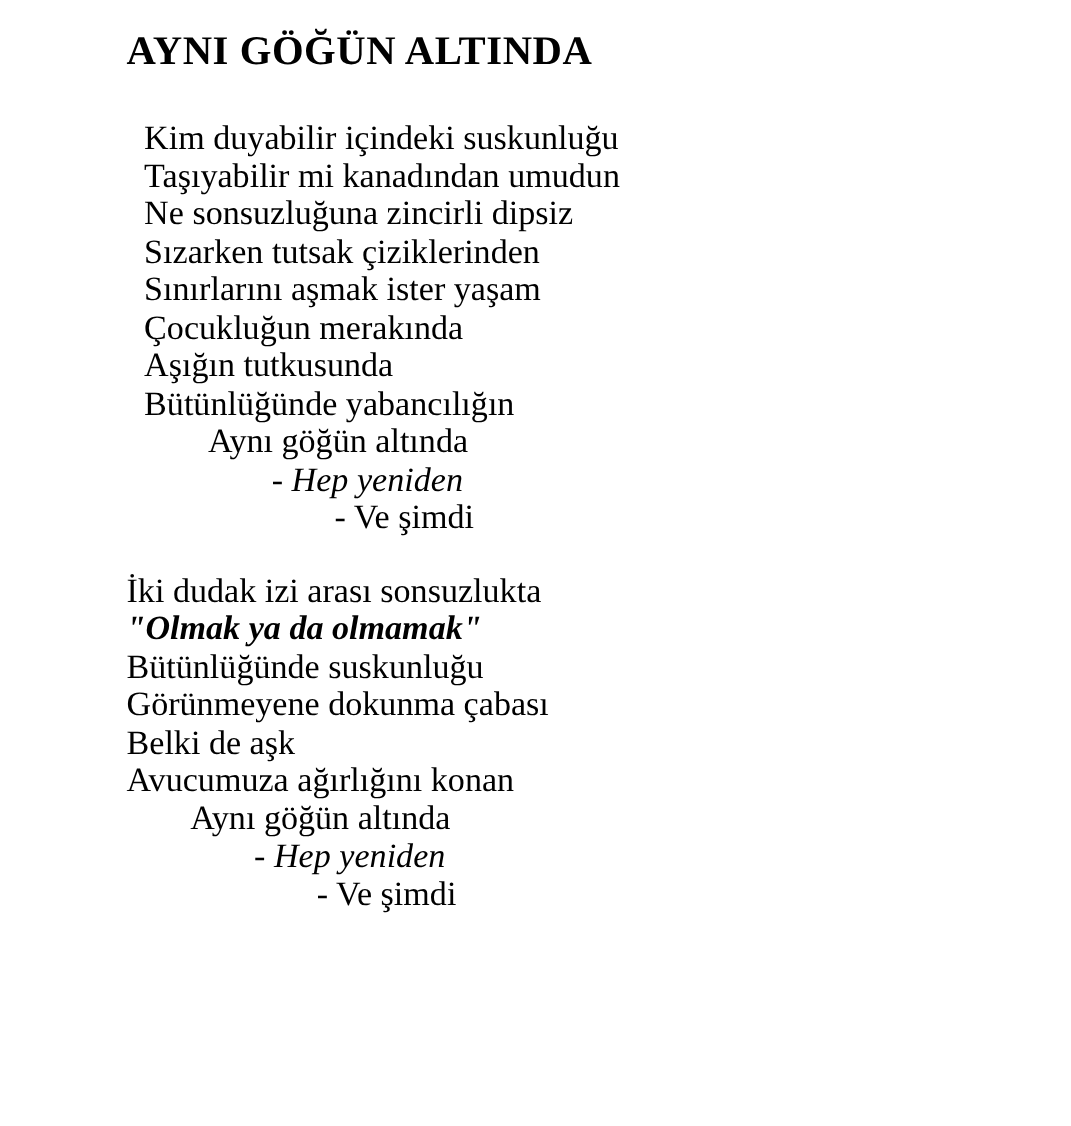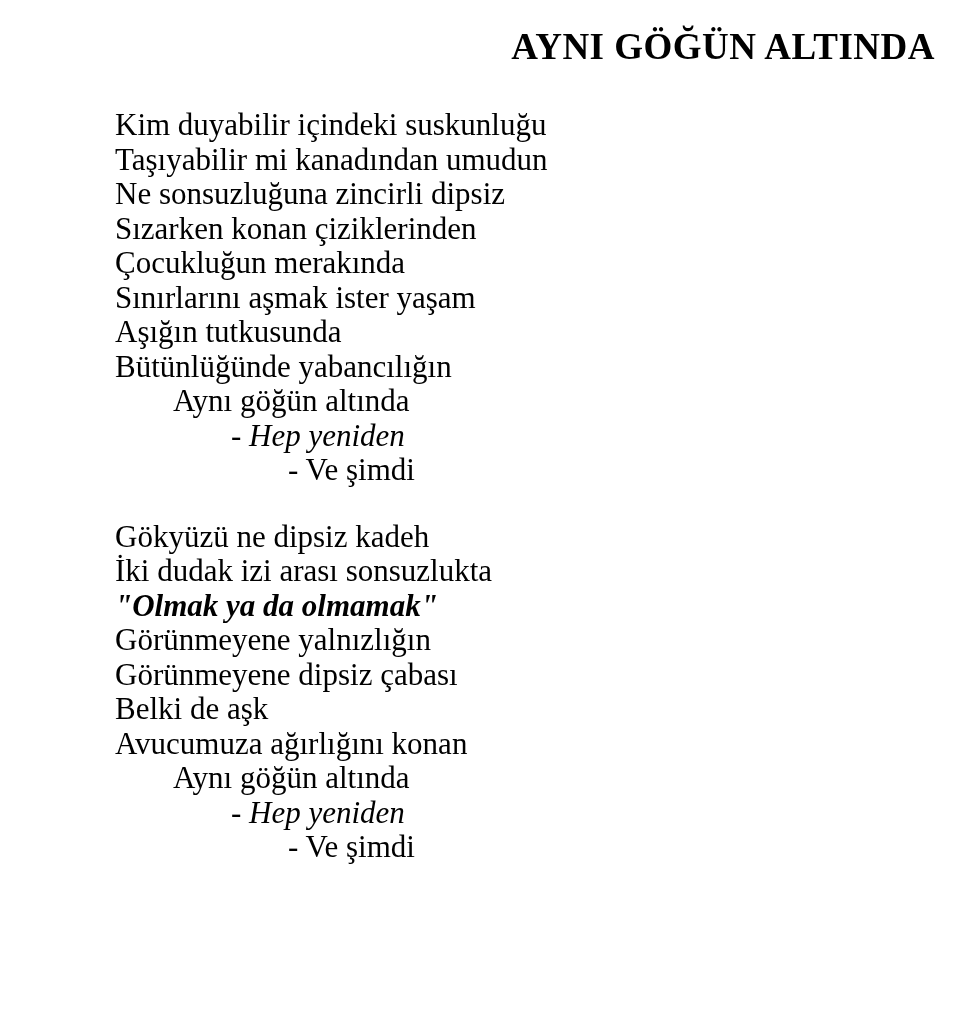--- a/index.html
+++ b/index.html
@@ -23,27 +23,27 @@
     width: 820px;
   }
   .title {
     margin: 0;
     padding-top: 25px;
     font-size: 37px;
     line-height: 44px;
     font-weight: bold;
     letter-spacing: 0.5px;
     white-space: pre-wrap;
-    text-align: right;
   }
   .stanza {
     margin: 0;
   }
   .stanza-1 {
     margin-top: 39px;
+    margin-left: 16px;
   }
   .stanza-2 {
     margin-top: 32px;
   }
   .line {
     font-size: 31px;
     line-height: 34.5px;
     white-space: pre-wrap;
   }
   .indent-1 { padding-left: 58px; }
@@ -59,36 +59,35 @@
 
 <div class="page">
   <div class="content">
 
     <h1 class="title">AYNI GÖĞÜN ALTINDA</h1>
 
     <div class="stanza stanza-1">
       <div class="line">Kim duyabilir içindeki suskunluğu</div>
       <div class="line">Taşıyabilir mi kanadından umudun</div>
       <div class="line">Ne sonsuzluğuna zincirli dipsiz</div>
-      <div class="line">Sızarken konan çiziklerinden</div>
+      <div class="line">Sızarken tutsak çiziklerinden</div>
+      <div class="line">Sınırlarını aşmak ister yaşam</div>
       <div class="line">Çocukluğun merakında</div>
-      <div class="line">Sınırlarını aşmak ister yaşam</div>
       <div class="line">Aşığın tutkusunda</div>
       <div class="line">Bütünlüğünde yabancılığın</div>
       <div class="line indent-1">Aynı göğün altında</div>
       <div class="line indent-2">- Hep yeniden</div>
       <div class="line indent-3">- Ve şimdi</div>
     </div>
 
     <div class="stanza stanza-2">
-      <div class="line">Gökyüzü ne dipsiz kadeh</div>
       <div class="line">İki dudak izi arası sonsuzlukta</div>
       <div class="line emph">"Olmak ya da olmamak"</div>
-      <div class="line">Görünmeyene yalnızlığın</div>
-      <div class="line">Görünmeyene dipsiz çabası</div>
+      <div class="line">Bütünlüğünde suskunluğu</div>
+      <div class="line">Görünmeyene dokunma çabası</div>
       <div class="line">Belki de aşk</div>
       <div class="line">Avucumuza ağırlığını konan</div>
       <div class="line indent-1">Aynı göğün altında</div>
       <div class="line indent-2">- Hep yeniden</div>
       <div class="line indent-3">- Ve şimdi</div>
     </div>
 
   </div>
 </div>
 

